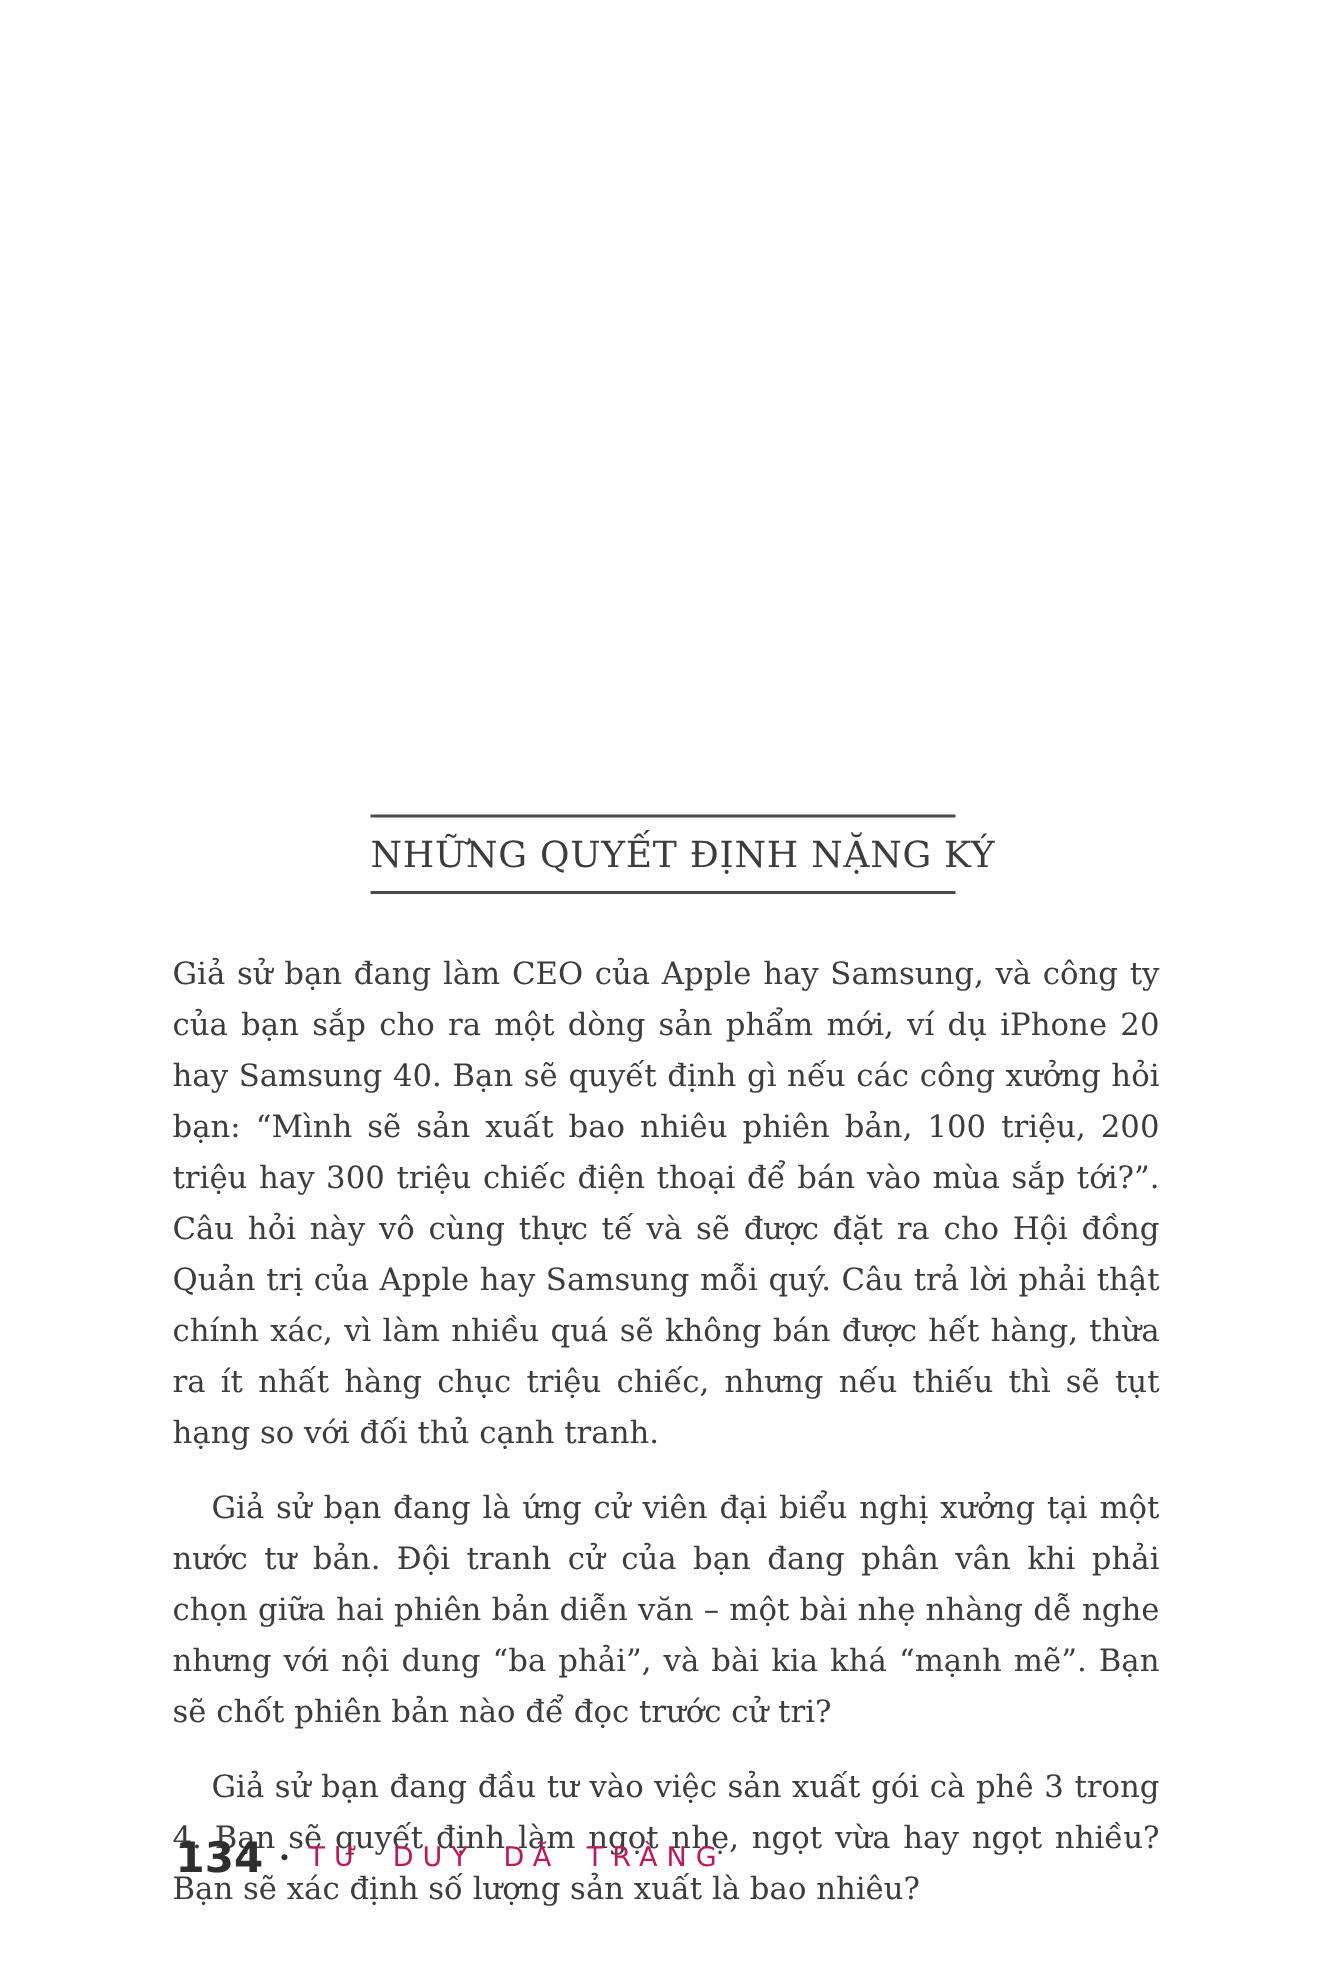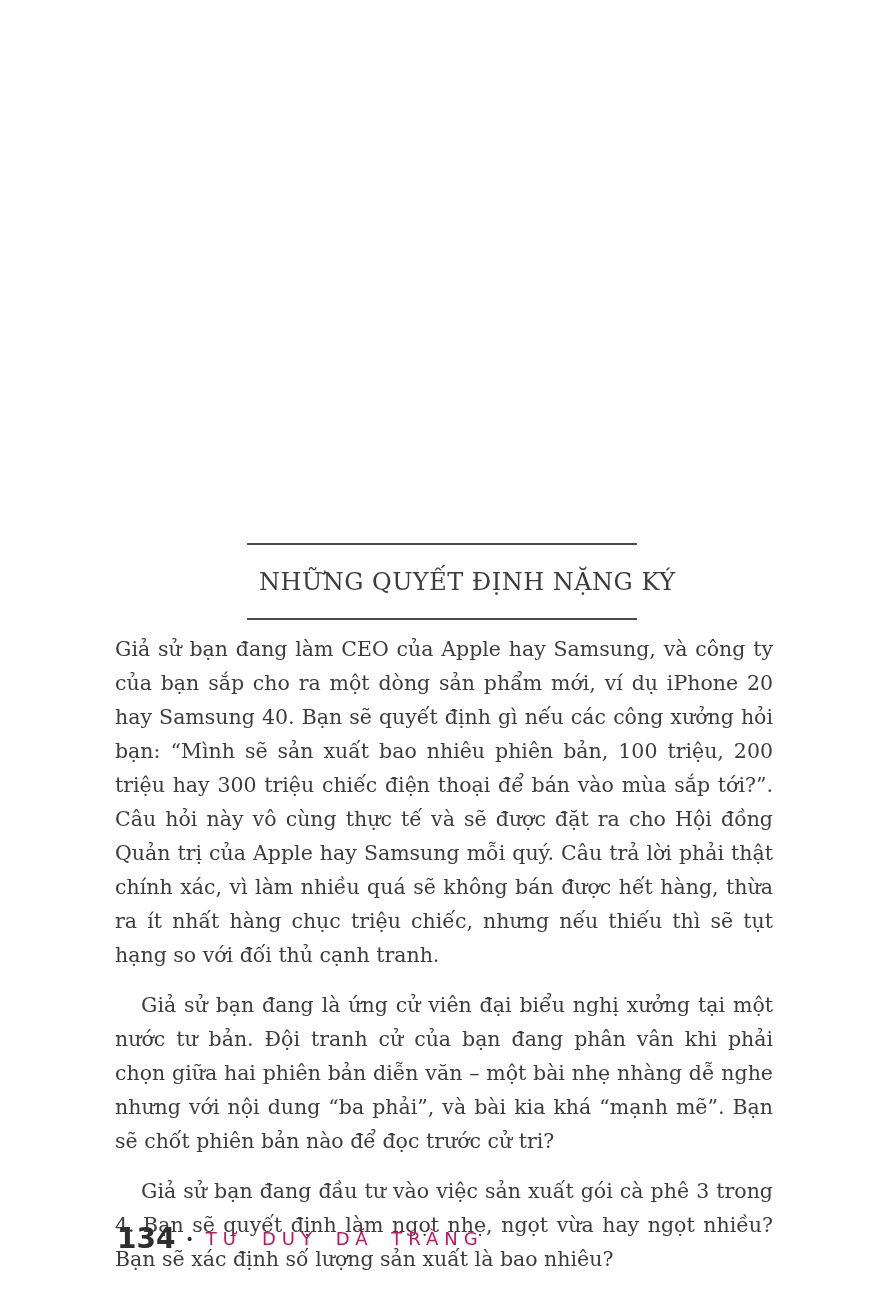--- a/index.html
+++ b/index.html
@@ -20,21 +20,21 @@
     top: 543px;
     left: 50%;
     transform: translateX(-50%);
     width: 390px;
     border-top: 2px solid #4a4a4a;
     border-bottom: 2px solid #4a4a4a;
     text-align: center;
     padding: 11px 0 10px 0;
   }
   .chapter-heading h1 {
-    margin: 12px;
+    margin: 0;
     font-size: 24px;
     font-weight: 500;
     letter-spacing: 0.5px;
     color: #3c3c3c;
     white-space: nowrap;
     font-family: "DejaVu Serif", "Liberation Serif", serif;
     text-align: center;
   }
   .body-text {
     position: absolute;

